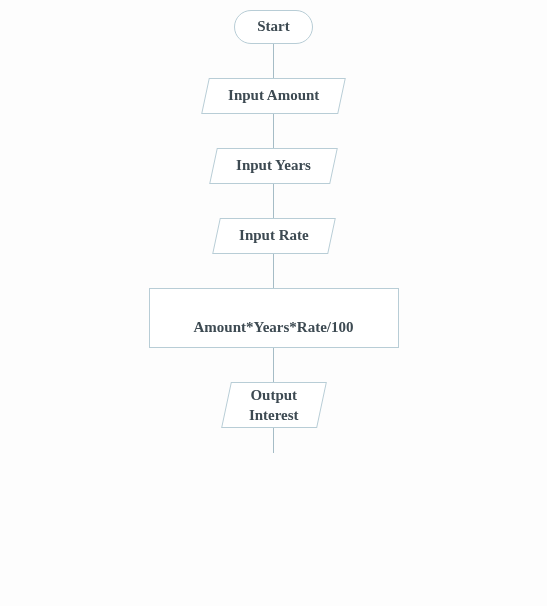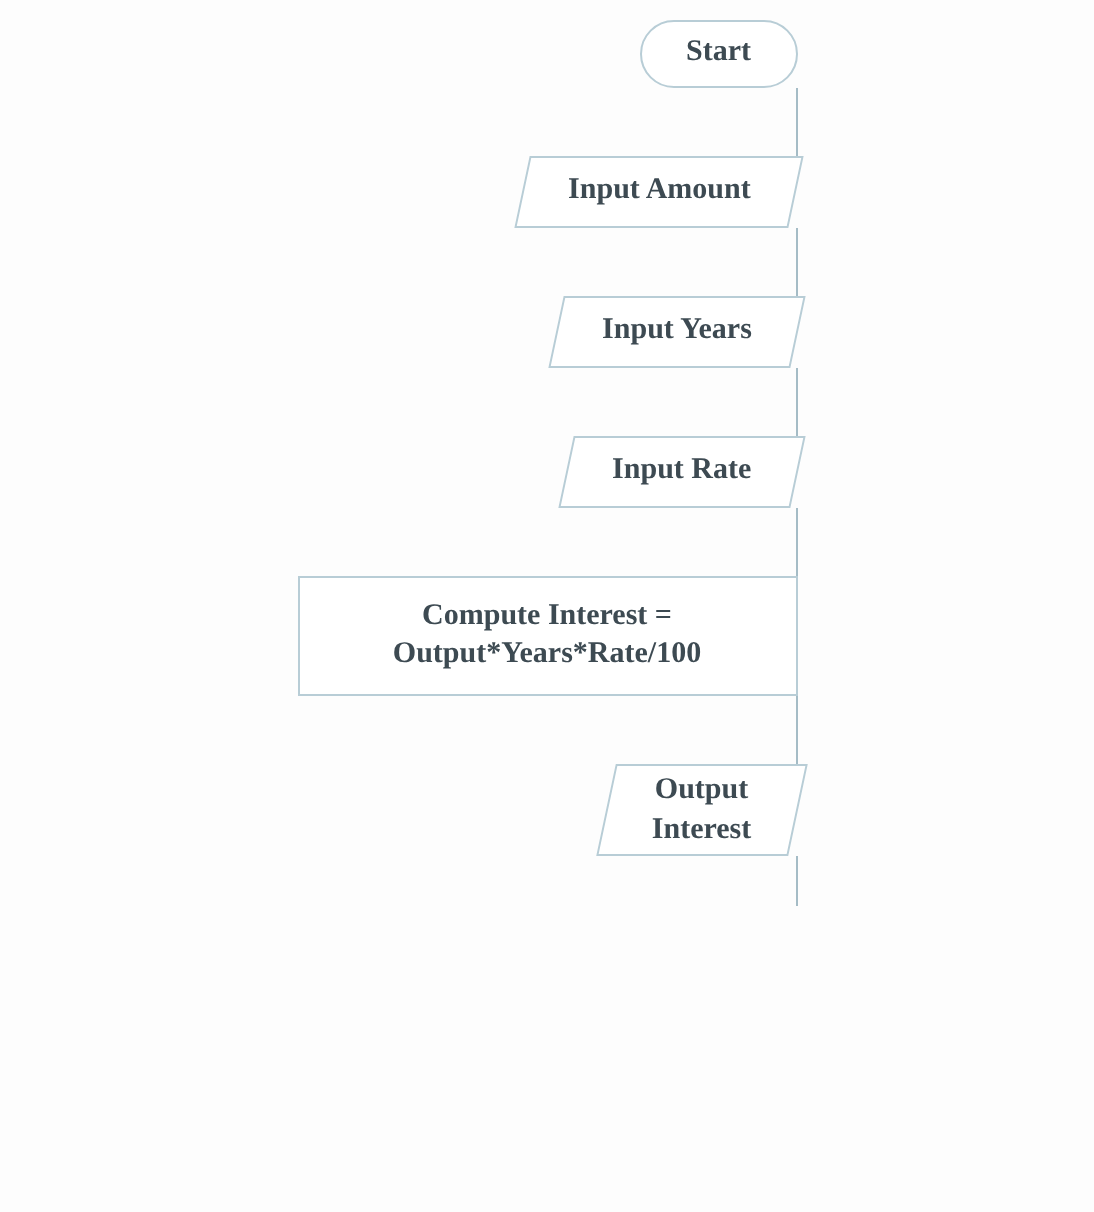--- a/index.html
+++ b/index.html
@@ -12,21 +12,21 @@
       font-family: Georgia, 'Times New Roman', serif;
       position: relative;
     }
     .flowchart {
       position: absolute;
       left: 50%;
       transform: translateX(-50%);
       top: 10px;
       display: flex;
       flex-direction: column;
-      align-items: flex-end;
+      align-items: center;
     }
     .node {
       background: #ffffff;
       border: 1px solid #b8cdd6;
       color: #3d4a52;
       font-weight: bold;
       font-size: 15px;
       display: flex;
       align-items: center;
       justify-content: center;
@@ -92,22 +92,22 @@
   <div class="connector"></div>
 
   <div class="node io">
     <span>Input Rate</span>
   </div>
 
   <div class="connector"></div>
 
   <div class="node process">
     <span>
-      <span>Compute Interest =</span><br>
-      <span>Output*Years*Rate/100</span>
+      <br>
+      <span>Amount*Years*Rate/100</span>
     </span>
   </div>
 
   <div class="connector"></div>
 
   <div class="node io-wide">
     <span>
       <span>Output</span><br>
       <span>Interest</span>
     </span>

